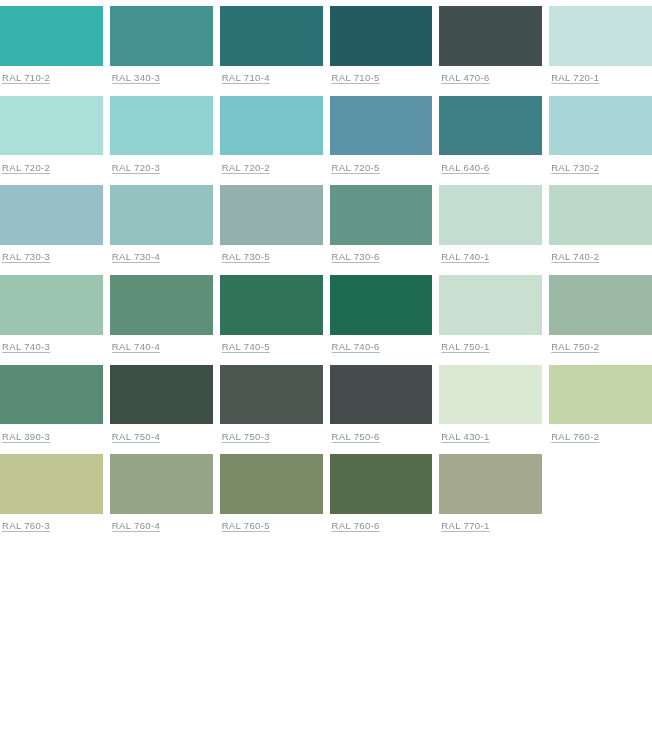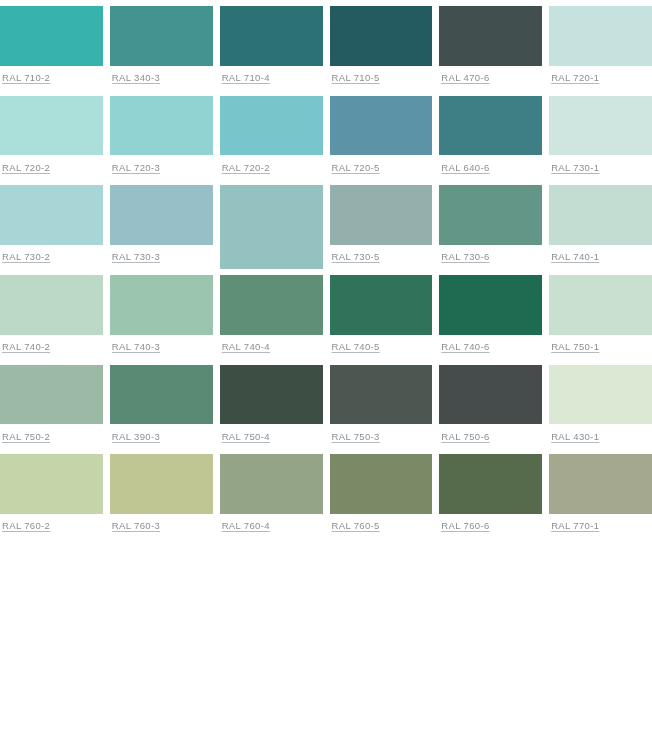--- a/index.html
+++ b/index.html
@@ -127,39 +127,36 @@
         <a class="swatch-label">RAL 720-5</a>
       </div>
     </div>
     <div class="swatch-cell">
       <div class="swatch-chip" title="RAL 720-6" style="background-color: rgb(62, 127, 133);"></div>
       <div class="swatch-label-wrap">
         <a class="swatch-label">RAL 640-6</a>
       </div>
     </div>
     <div class="swatch-cell">
-      <div class="swatch-chip" title="RAL 730-1" style="background-color: rgb(207, 229, 224);"></div>
-      <div class="swatch-label-wrap">
-        <a class="swatch-label">RAL 730-1</a>
-      </div>
-    </div>
-    <div class="swatch-cell">
       <div class="swatch-chip" title="RAL 730-2" style="background-color: rgb(168, 214, 214);"></div>
       <div class="swatch-label-wrap">
         <a class="swatch-label">RAL 730-2</a>
       </div>
     </div>
     <div class="swatch-cell">
       <div class="swatch-chip" title="RAL 730-3" style="background-color: rgb(150, 191, 199);"></div>
       <div class="swatch-label-wrap">
         <a class="swatch-label">RAL 730-3</a>
       </div>
     </div>
     <div class="swatch-cell">
       <div class="swatch-chip" title="RAL 730-4" style="background-color: rgb(148, 194, 192);"></div>
+      <div class="swatch-label-wrap">
+        <a class="swatch-label">RAL 730-4</a>
+      </div>
     </div>
     <div class="swatch-cell">
       <div class="swatch-chip" title="RAL 730-5" style="background-color: rgb(147, 176, 172);"></div>
       <div class="swatch-label-wrap">
         <a class="swatch-label">RAL 730-5</a>
       </div>
     </div>
     <div class="swatch-cell">
       <div class="swatch-chip" title="RAL 730-6" style="background-color: rgb(99, 150, 135);"></div>
       <div class="swatch-label-wrap">

